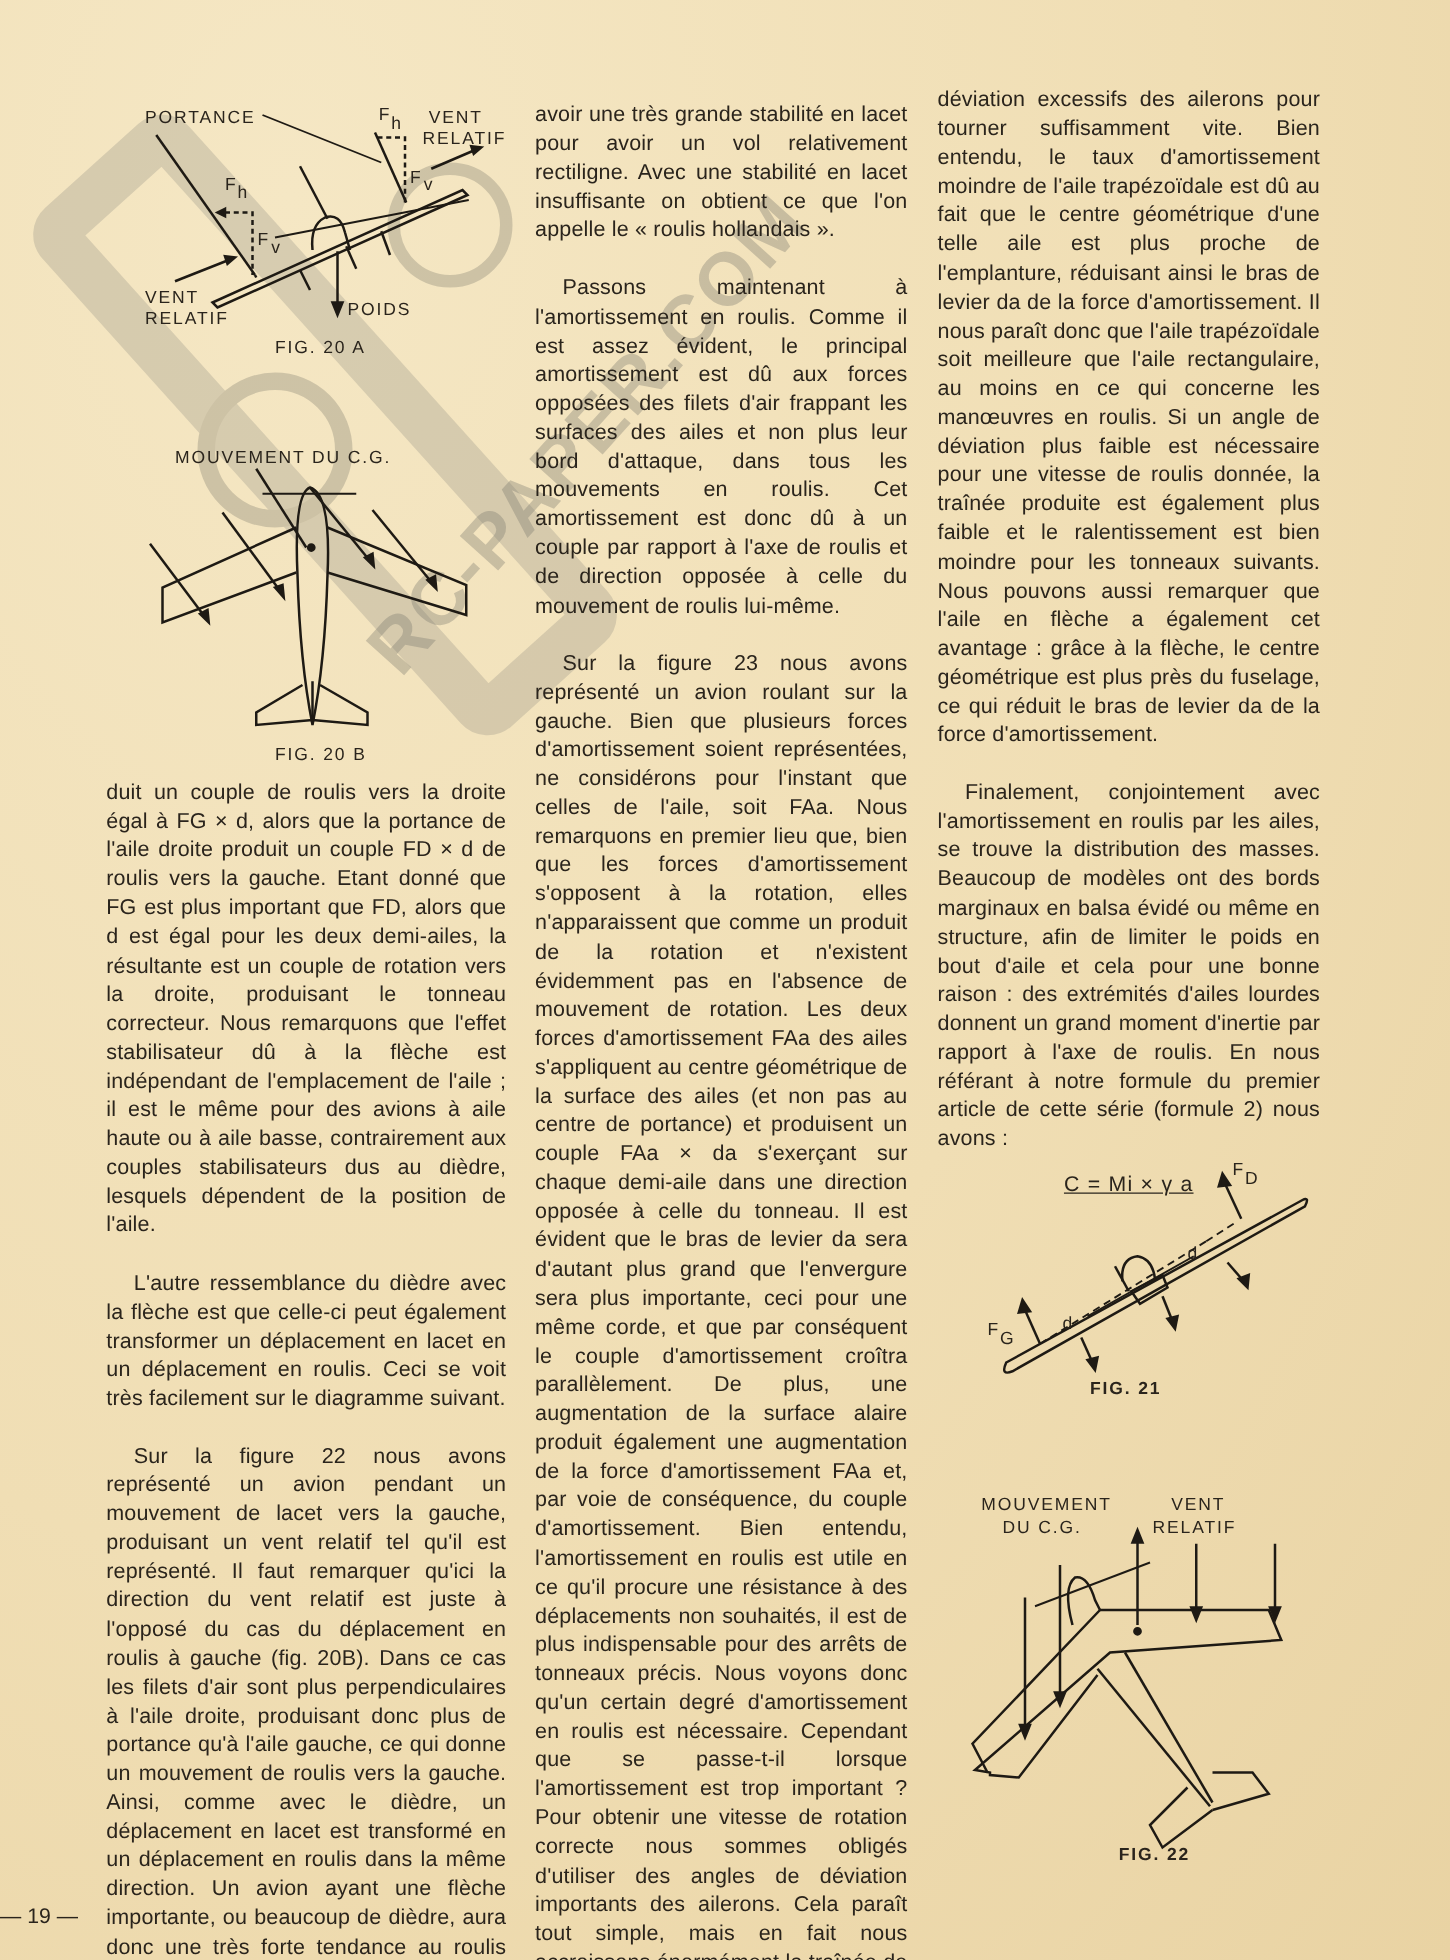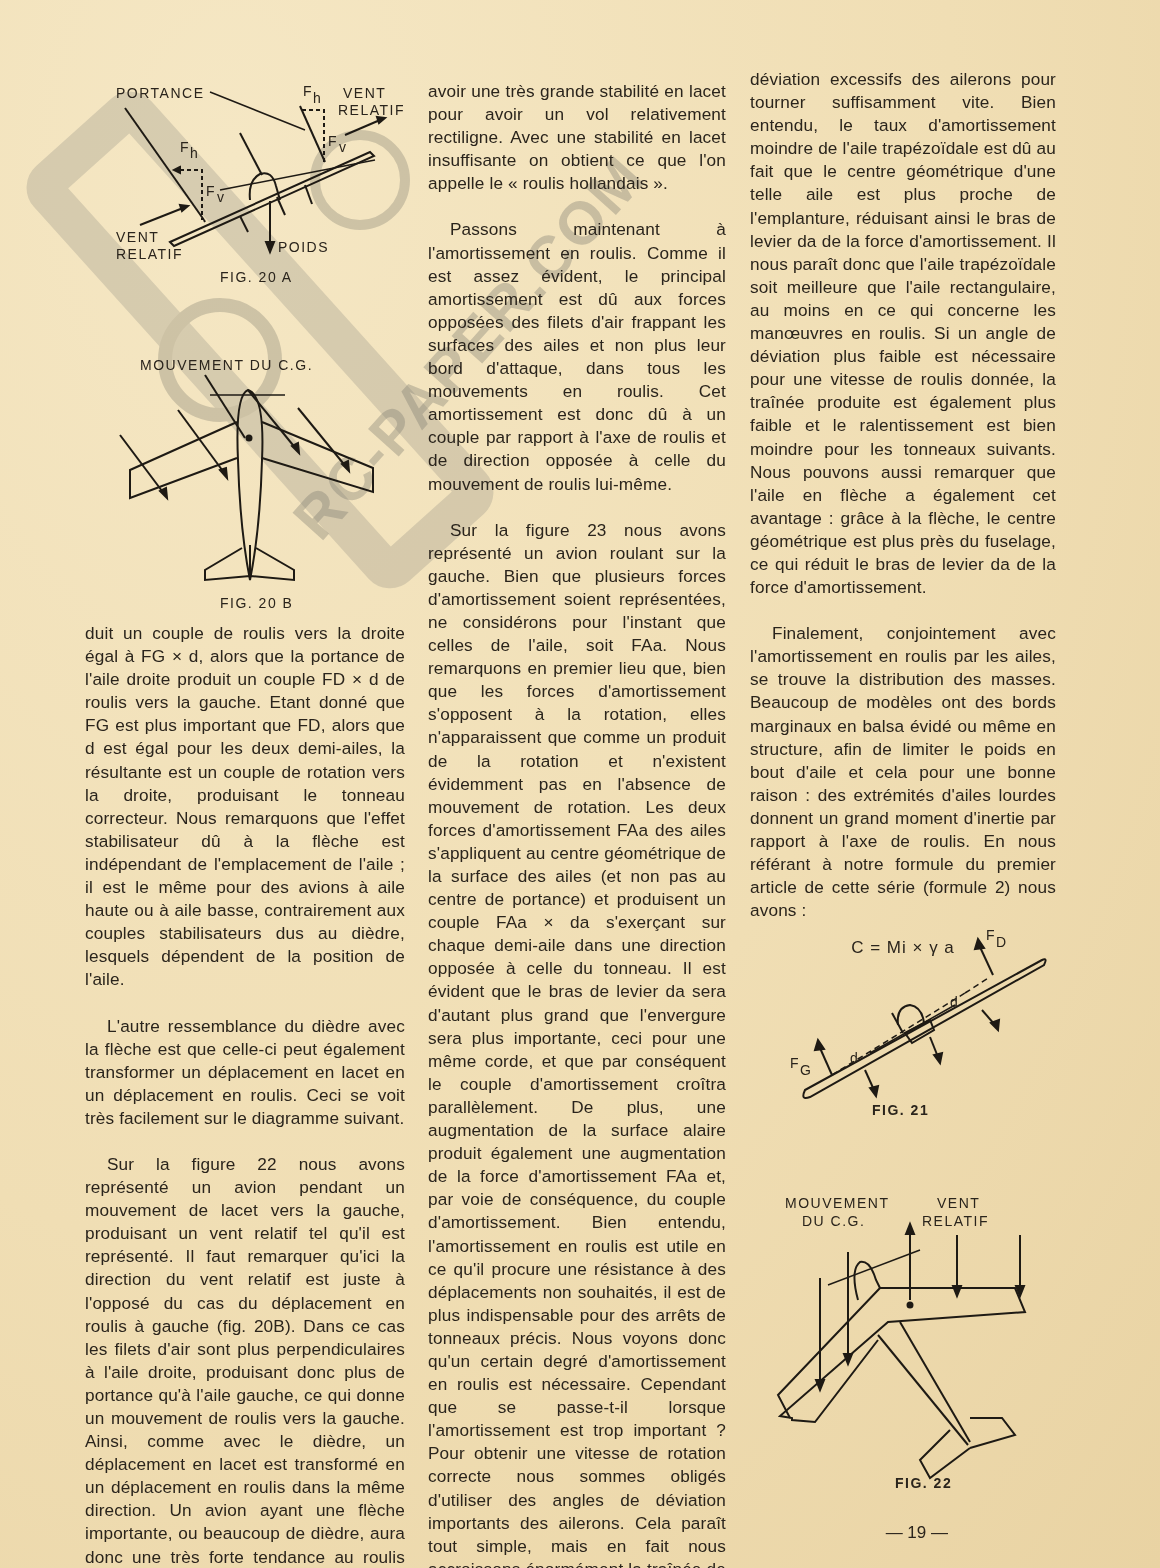--- a/index.html
+++ b/index.html
@@ -7,24 +7,24 @@
        font-family:"Liberation Sans",sans-serif;color:#2a241c;}
   .page{position:absolute;inset:0;background:
         radial-gradient(ellipse at 20% 10%, #f5e7c4 0%, #f0deb4 55%, #e9d3a3 100%);}
   .col{position:absolute;font-size:17.2px;line-height:23.1px;text-align:justify;letter-spacing:0.15px;}
   .col p{margin:0;}
   .col p.indent{text-indent:22px;}
   .col .gap{height:23px;}
   #col1{left:85px;top:622px;width:320px;}
   #col2{left:428px;top:80px;width:298px;}
   #col3{left:750px;top:68px;width:306px;}
-  .formula{text-align:center;font-size:17px;margin:14px 0 0 0;letter-spacing:1px;}
+  .formula{text-align:center;font-size:17px;margin:14px 0 0 0;letter-spacing:1px;text-decoration:underline;}
   .diag-text{font-family:"Liberation Sans",sans-serif;font-size:14px;letter-spacing:1.5px;fill:#2a241c;}
   .watermark{position:absolute;left:70px;top:60px;width:420px;height:560px;pointer-events:none;}
-  .pagenum{position:absolute;left:0;width:948px;top:1523px;text-align:right;font-size:17px;}
+  .pagenum{position:absolute;left:0;width:948px;top:1523px;text-align:left;font-size:17px;}
   svg{position:absolute;overflow:visible;}
 </style>
 </head>
 <body>
 <div class="page"></div>
 
 <svg class="watermark" viewBox="0 0 420 560" width="420" height="560" style="left:70px;top:60px;">
   <g opacity="0.28" fill="none" stroke="#6b6a60">
     <rect x="130" y="20" width="120" height="520" rx="10" transform="rotate(-42 190 280)" stroke-width="38" stroke="#8c8a80"></rect>
     <circle cx="150" cy="300" r="55" stroke-width="14"></circle>

